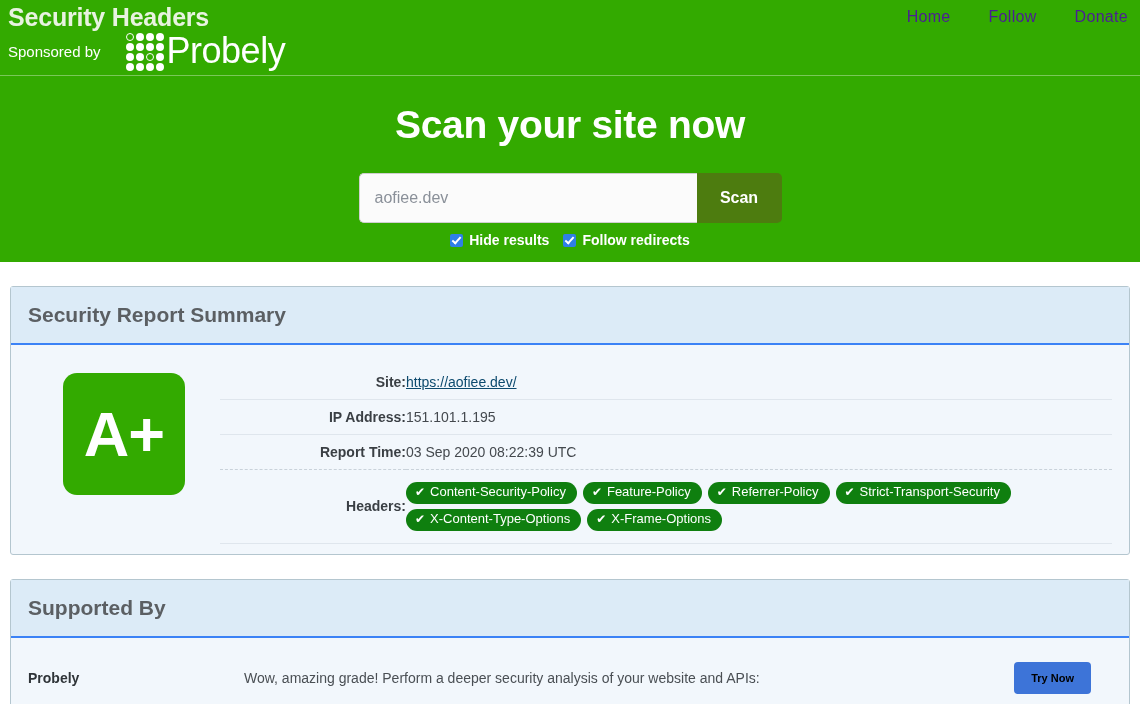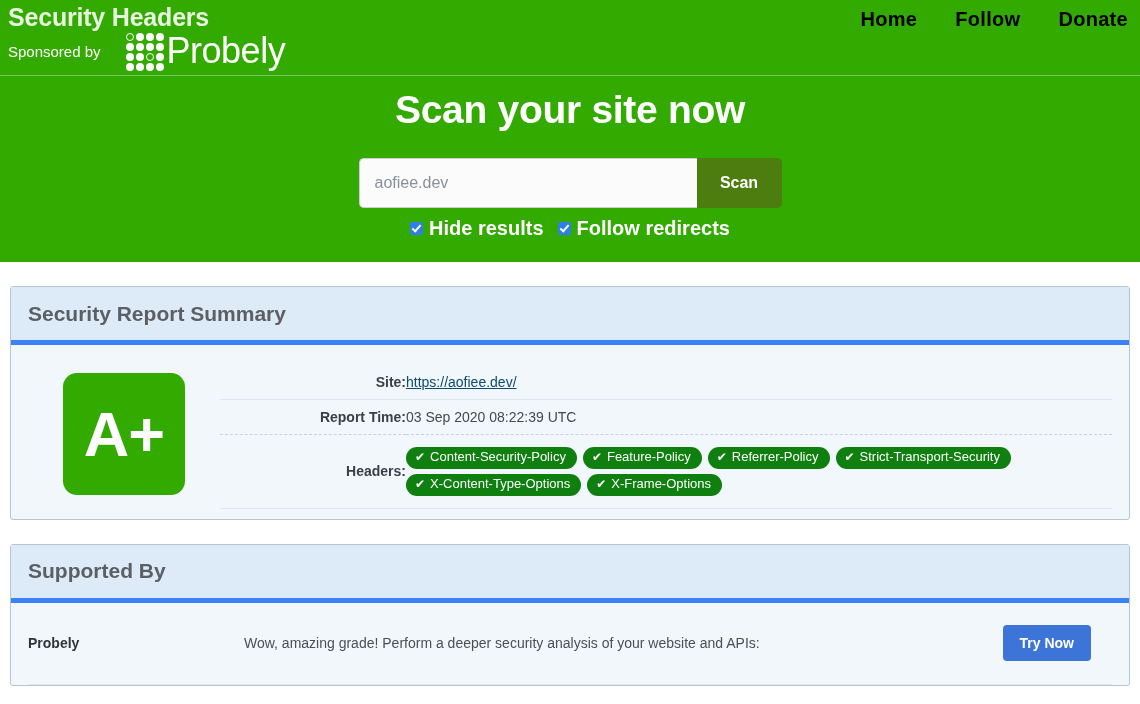--- a/index.html
+++ b/index.html
@@ -79,37 +79,37 @@
     letter-spacing: -0.5px;
   }
   .topnav {
     position: absolute;
     right: 12px;
     top: 8px;
     display: flex;
     gap: 38px;
   }
   .topnav a {
-    color: #000000;
-    font-size: 20px;
-    font-weight: bold;
+    color: #4c1d95;
+    font-size: 16px;
+    font-weight: normal;
     text-decoration: none;
     letter-spacing: 0.3px;
   }
 
   
   .scan-wrap {
     text-align: center;
     padding-top: 12px;
   }
   .scan-title {
     font-size: 39px;
     font-weight: bold;
     color: #ffffff;
-    margin: 0 0 26px 0;
+    margin: 15px 0 26px 0;
     letter-spacing: -0.3px;
   }
   .scan-form {
     display: flex;
     justify-content: center;
     align-items: stretch;
     height: 50px;
   }
   .scan-input {
     width: 338px;
@@ -161,37 +161,37 @@
     content: "";
     position: absolute;
     left: 4px; top: 1px;
     width: 3px; height: 7px;
     border: solid #ffffff;
     border-width: 0 2px 2px 0;
     transform: rotate(42deg);
   }
   .opt-label {
     color: #ffffff;
-    font-size: 20px;
+    font-size: 14px;
     font-weight: bold;
   }
 
   
   .page {
     padding: 0 10px;
   }
   .panel {
     border: 1px solid #b4c6cf;
     border-radius: 3px;
     background: #f2f7fc;
     margin-top: 24px;
   }
   .panel-head {
     background: #dcebf7;
-    border-bottom: 5px solid #3b82f6;
+    border-bottom: 2px solid #3b82f6;
     height: 58px;
     display: flex;
     align-items: center;
     padding: 0 17px;
   }
   .panel-head h2 {
     margin: 0;
     font-size: 21px;
     font-weight: bold;
     color: #5b5f63;
@@ -288,24 +288,24 @@
     font-weight: bold;
     color: #2f3438;
   }
   .sponsor-msg {
     flex: 1;
     font-size: 14px;
     color: #4a4f54;
   }
   .try-btn {
     background: #3d74d8;
-    color: #ffffff;
+    color: #000000;
     border: none;
     border-radius: 4px;
-    font-size: 14px;
+    font-size: 11px;
     font-weight: bold;
     padding: 10px 17px;
     cursor: pointer;
     margin-right: 21px;
     font-family: "Liberation Sans", sans-serif;
   }
 </style>
 </head>
 <body>
 
@@ -382,20 +382,24 @@
       </div>
 
       <table class="sum-table">
         <tbody>
           <tr>
             <th>Site:</th>
             <td>
               <a href="#">https://aofiee.dev/</a>
             </td>
           </tr>
+          <tr>
+            <th>IP Address:</th>
+            <td>151.101.1.195</td>
+          </tr>
           <tr class="dashed">
             <th>Report Time:</th>
             <td>03 Sep 2020 08:22:39 UTC</td>
           </tr>
           <tr>
             <th>Headers:</th>
             <td>
               <div class="badges">
                 <span class="badge">
                   <span class="tick">✔</span>

